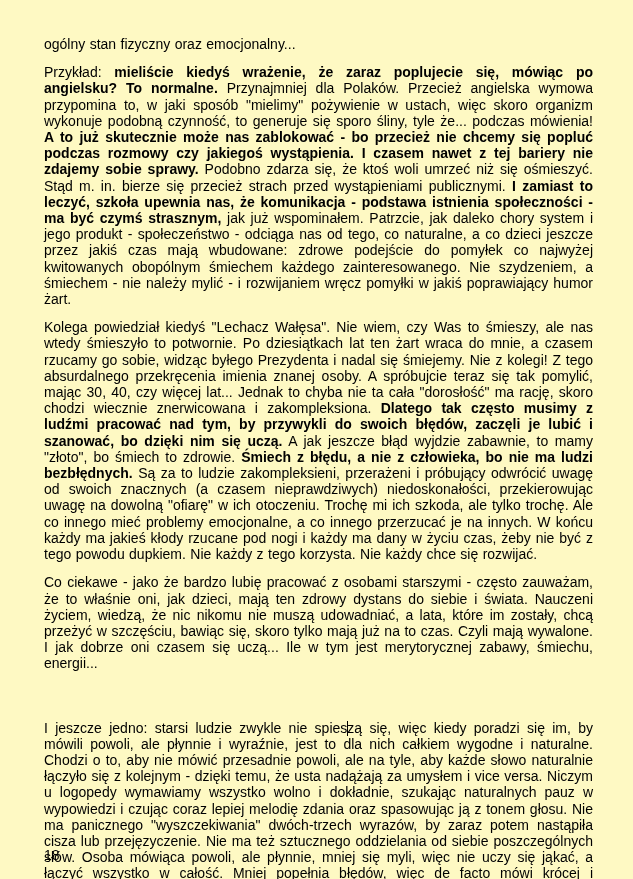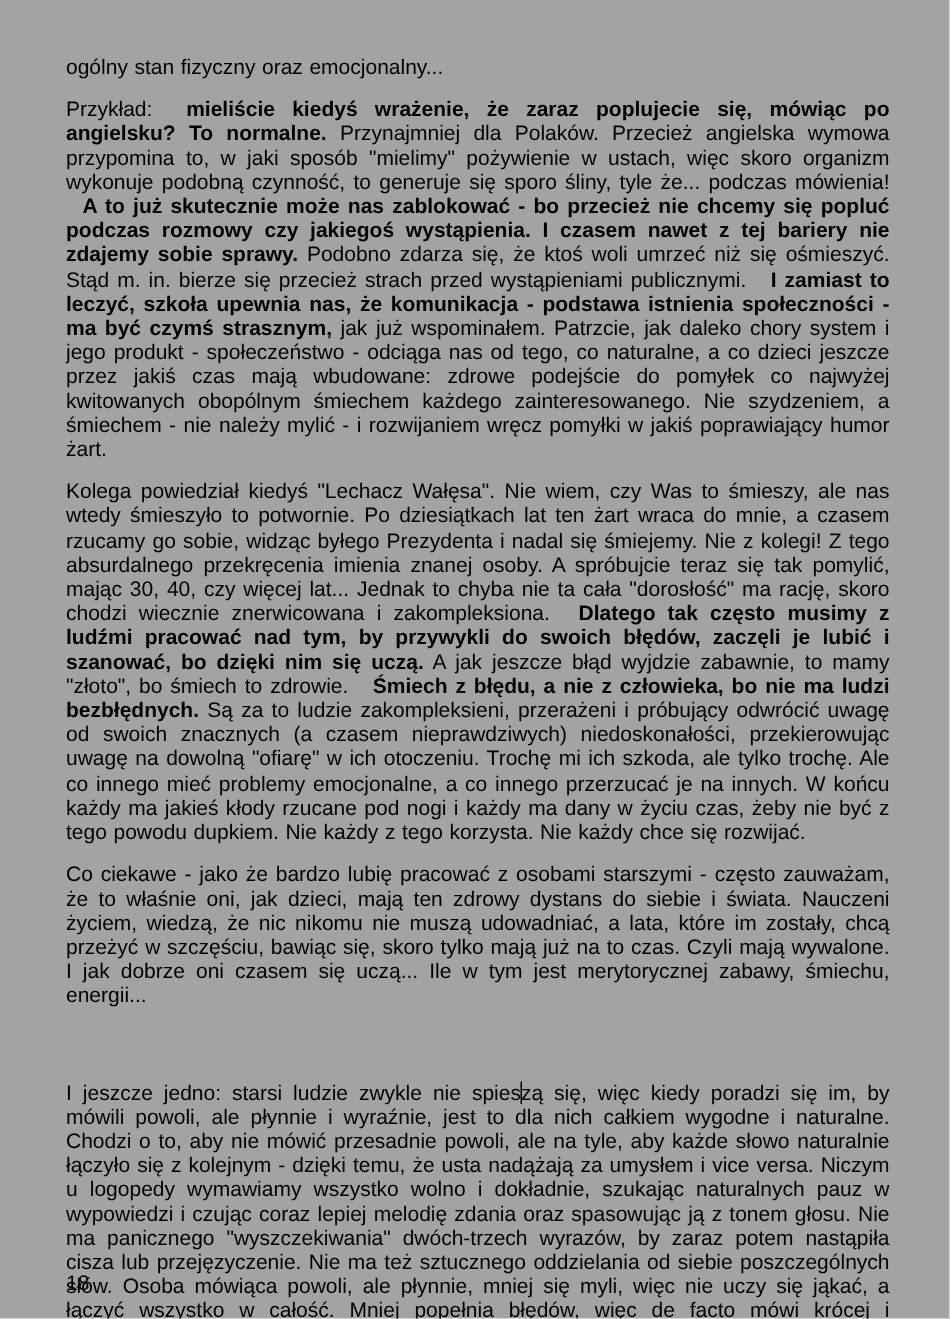--- a/index.html
+++ b/index.html
@@ -11,37 +11,37 @@
     width: 633px;
     height: 879px;
     position: relative;
     overflow: hidden;
     font-family: "Liberation Sans", "DejaVu Sans", sans-serif;
     color: #000000;
   }
   .page {
     position: absolute;
     inset: 0;
-    background: #a3a3a3;
+    background: #fef9c3;
   }
   .content {
     position: absolute;
     left: 44px;
     top: 36px;
     width: 549px;
   }
   .para {
     font-size: 14px;
     line-height: 16.2px;
     text-align: justify;
     margin: 0 0 12px 0;
     word-spacing: 0.5px;
   }
   .para:last-child { margin-bottom: 0; margin-top: 48px; }
-  .b { font-weight: bold; margin-left: 11px; }
+  .b { font-weight: bold; }
   .caret {
     display: inline-block;
     width: 1.5px;
     height: 15px;
     background: #000;
     vertical-align: -3px;
     margin: 0 -0.75px;
   }
   .pagenum {
     position: absolute;

